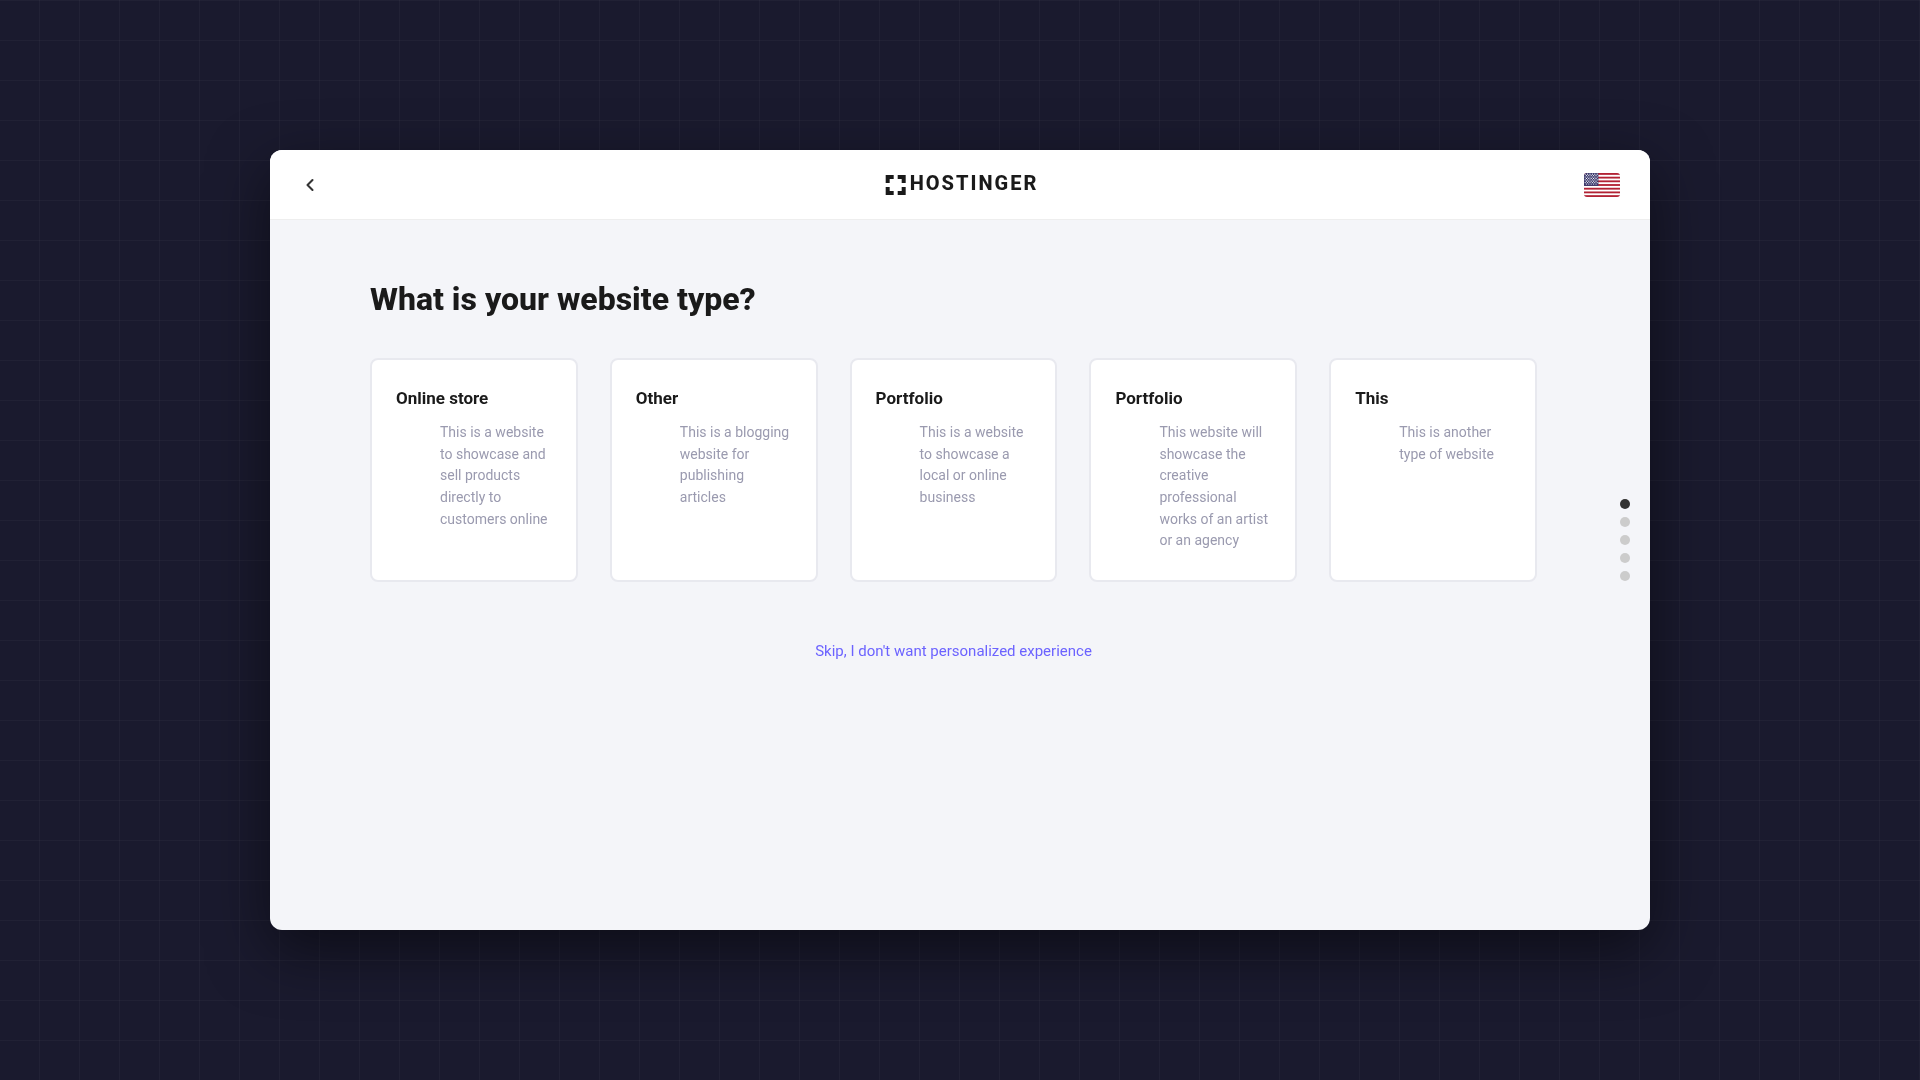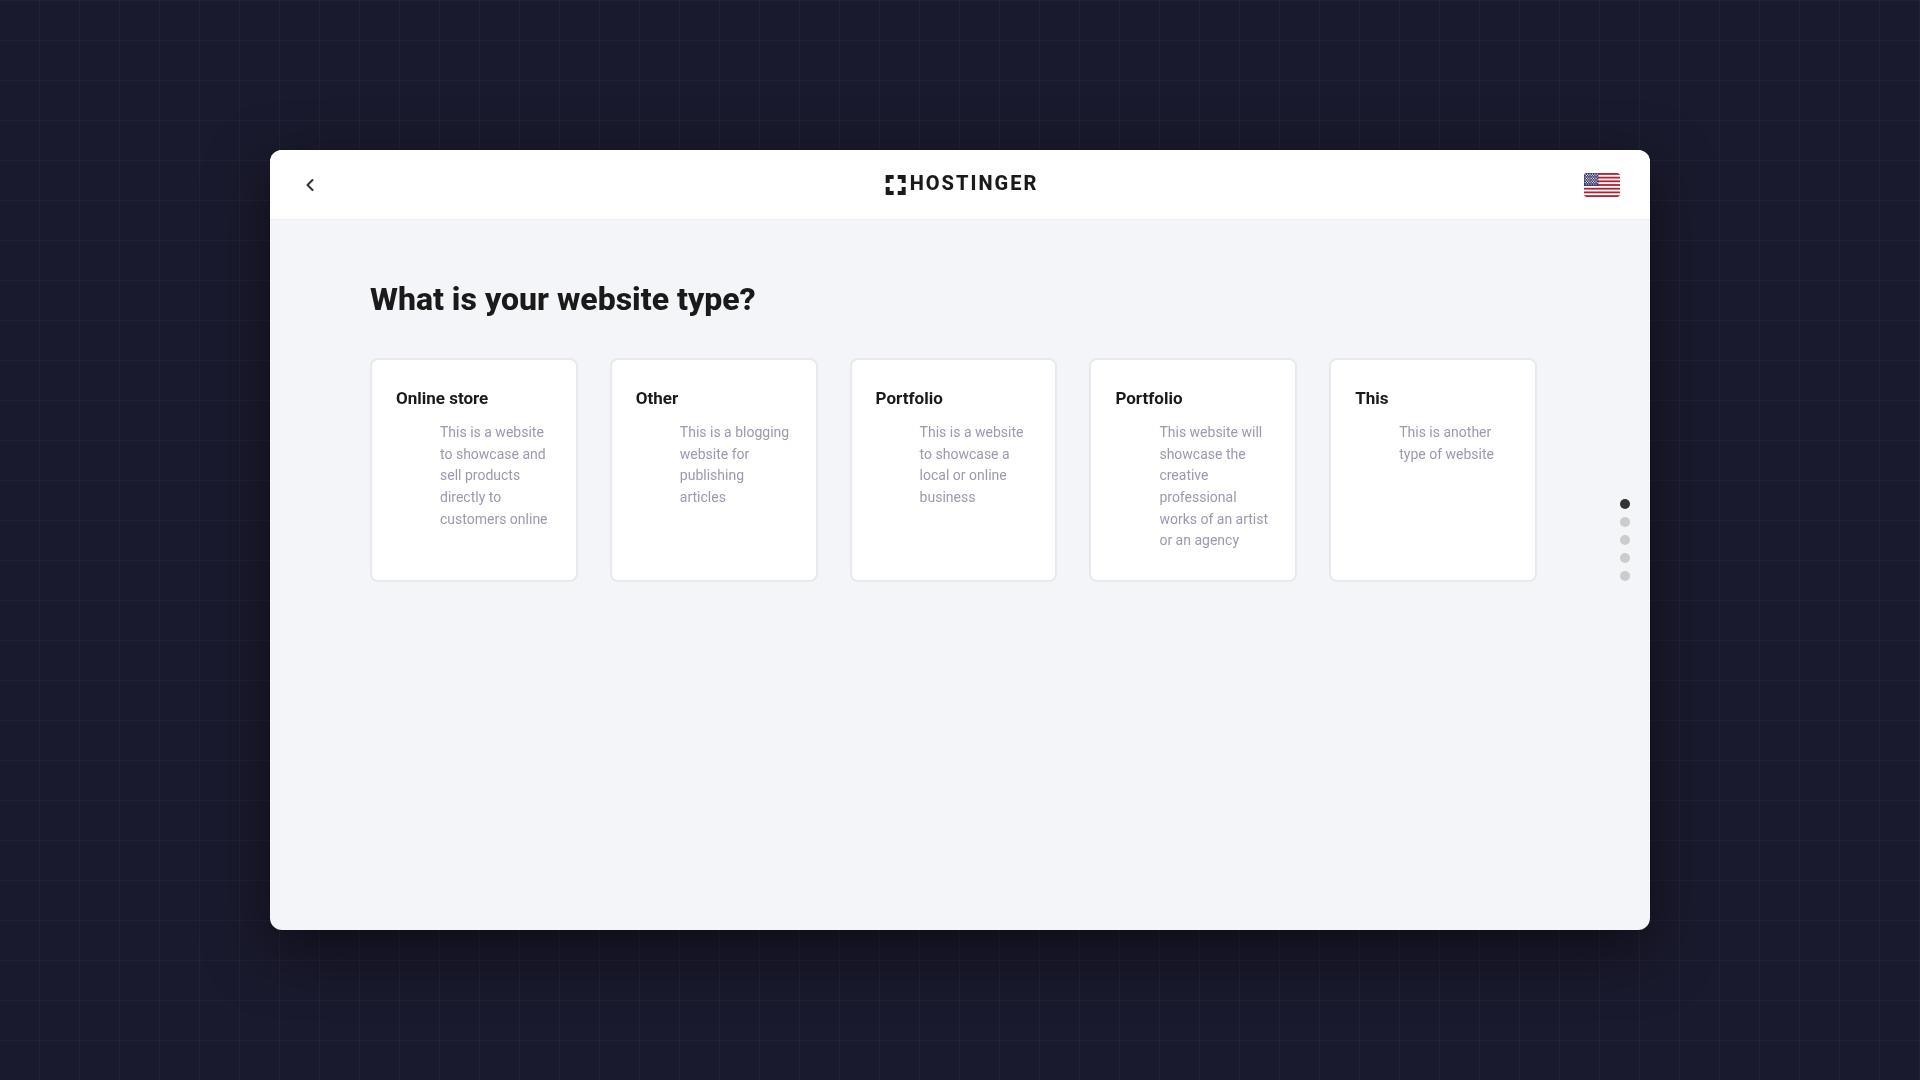--- a/index.html
+++ b/index.html
@@ -286,20 +286,21 @@
         <div class="type-card">
           <div class="card-title">Portfolio</div>
           <div class="card-description">This website will showcase the creative professional works of an artist or an agency</div>
         </div>
         <div class="type-card">
           <div class="card-title">This</div>
           <div class="card-description">This is another type of website</div>
         </div>
       </div>
 
+    <a class="skip-link">Skip, I don't want personalized experience</a>
   </div>
 
   <div class="scroll-dots">
     <div class="scroll-dot active"></div>
     <div class="scroll-dot"></div>
     <div class="scroll-dot"></div>
     <div class="scroll-dot"></div>
     <div class="scroll-dot"></div>
   </div>
 

